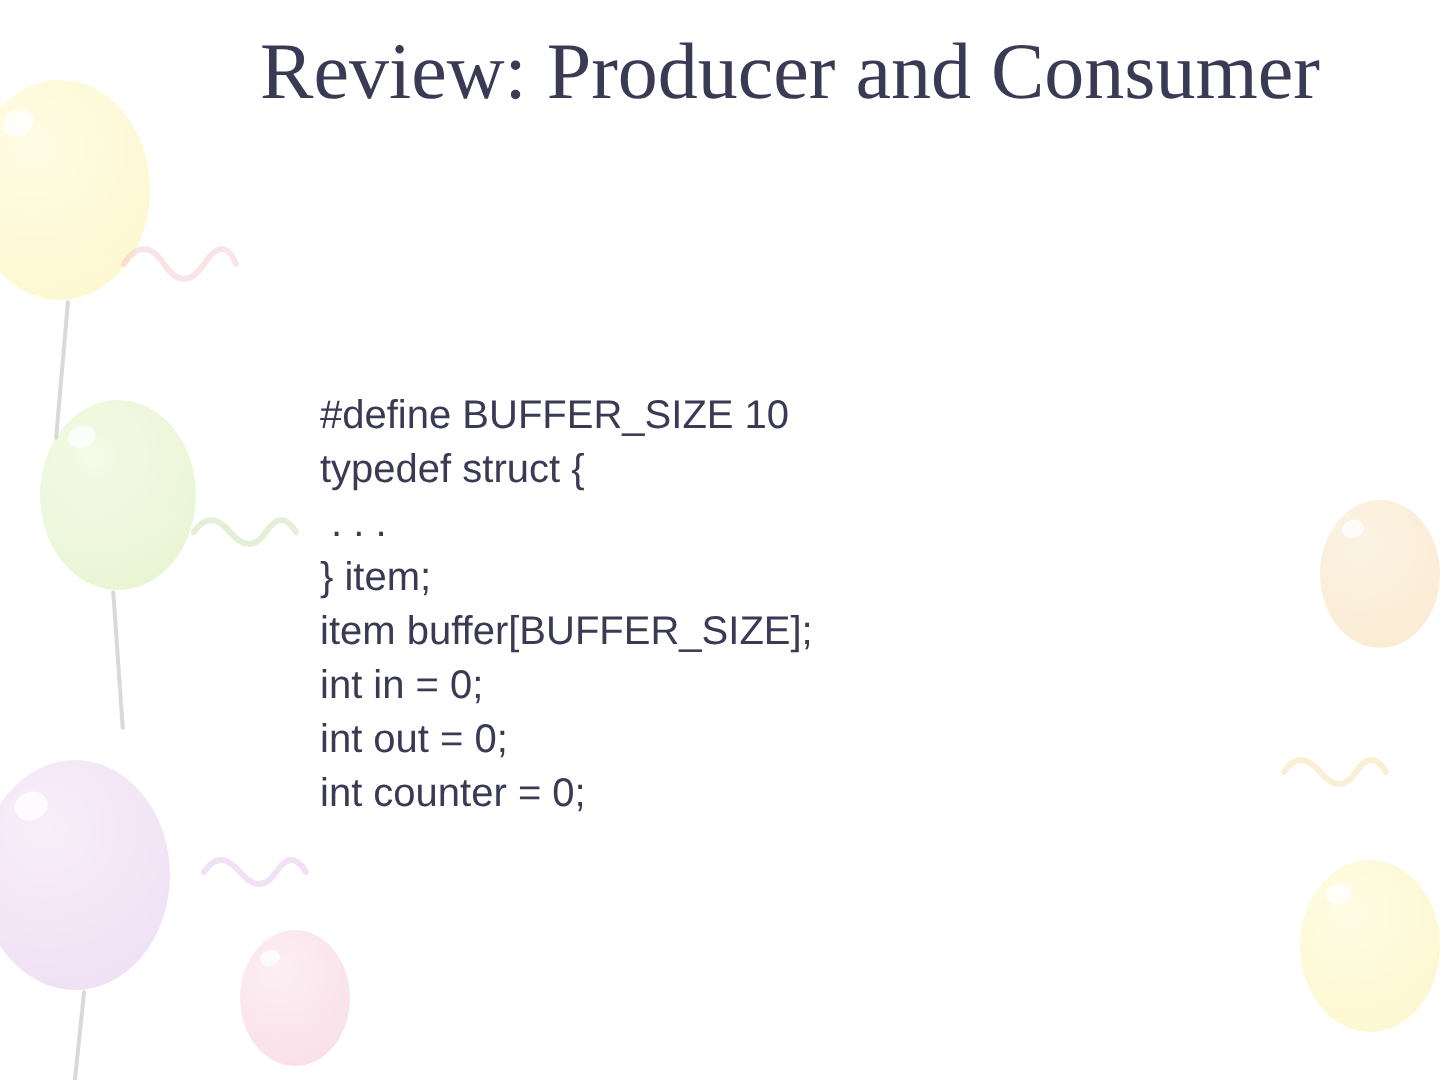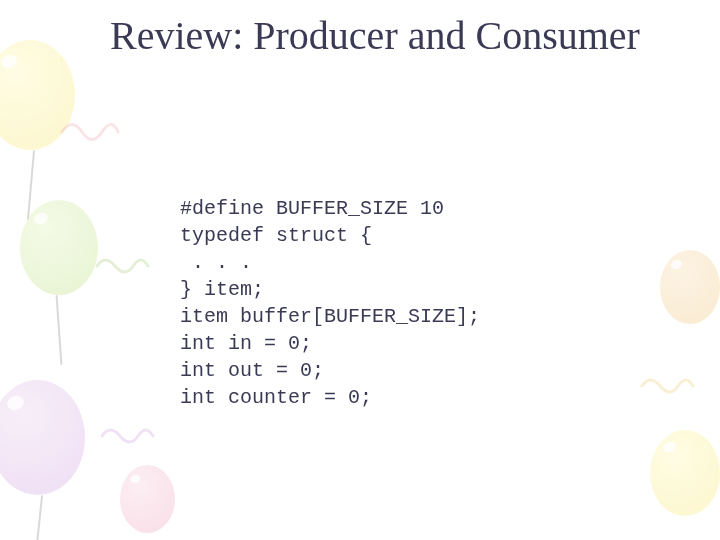--- a/index.html
+++ b/index.html
@@ -42,36 +42,36 @@
   .wave {
     position: absolute;
     opacity: 0.25;
   }
   
   .title {
     position: absolute;
     top: 14px;
     left: 110px;
     right: 40px;
+    text-align: center;
     font-family: "Comic Sans MS", "Comic Sans", cursive;
     font-size: 40px;
     line-height: 1.1;
     color: #3a3a55;
   }
   
   .code {
     position: absolute;
     top: 168px;
     left: 160px;
-    font-family: Liberation Mono, monospace;
+    font-family: Liberation Sans, sans-serif;
     font-size: 20px;
     line-height: 1.35;
     color: #3a3a55;
     white-space: pre;
-    margin-left: 20px;
   }
 </style>
 </head>
 <body>
 <div class="slide">
 
   <div class="balloon" style="width:90px;height:110px;top:40px;left:-15px;background:radial-gradient(circle at 35% 30%, #fff7a0, #f5e24a);"></div>
   <div class="string" style="height:70px;top:150px;left:30px;transform:rotate(5deg);"></div>
 
   <div class="balloon" style="width:78px;height:95px;top:200px;left:20px;background:radial-gradient(circle at 35% 30%, #d9f0a8, #a9d65a);"></div>

